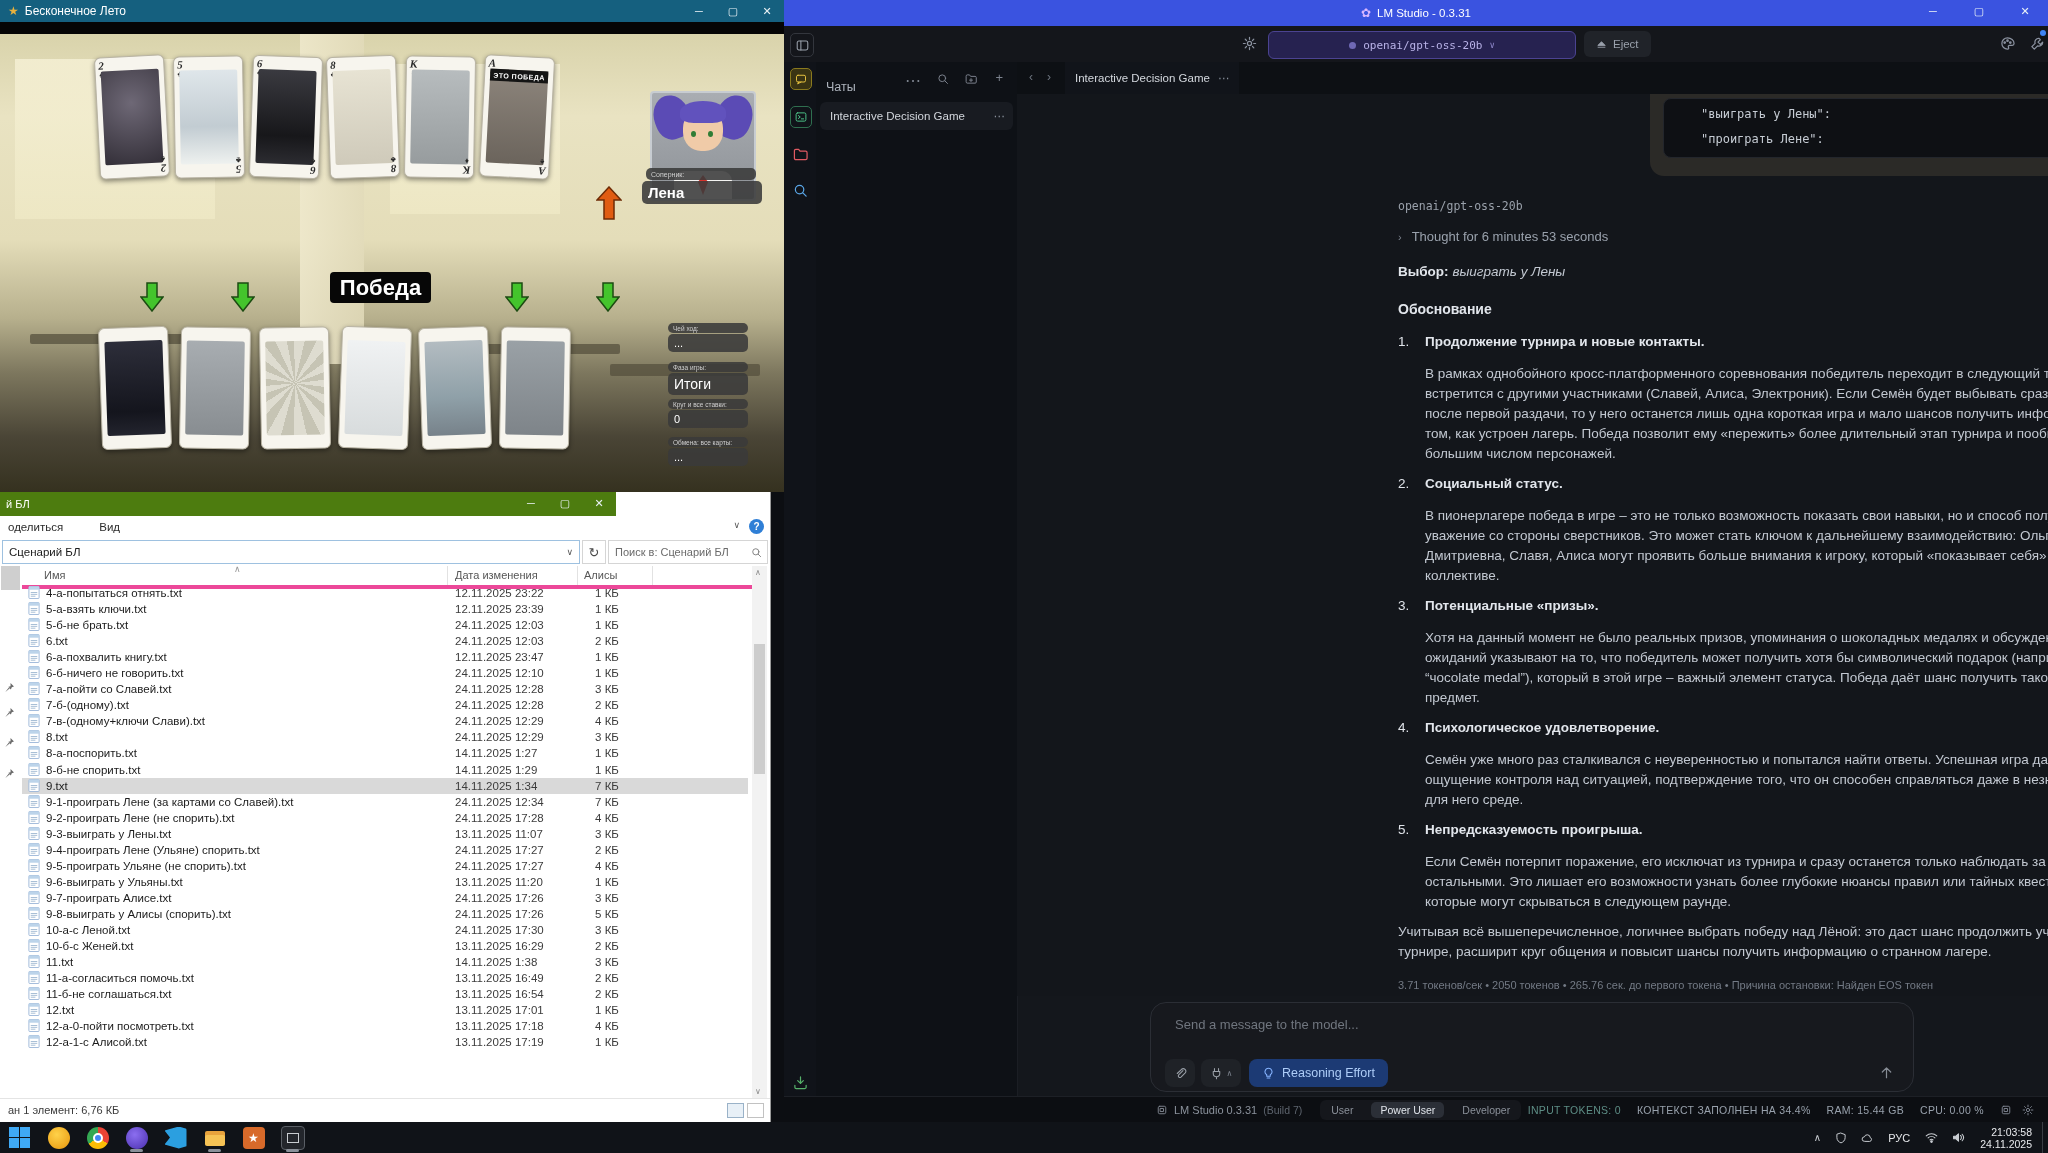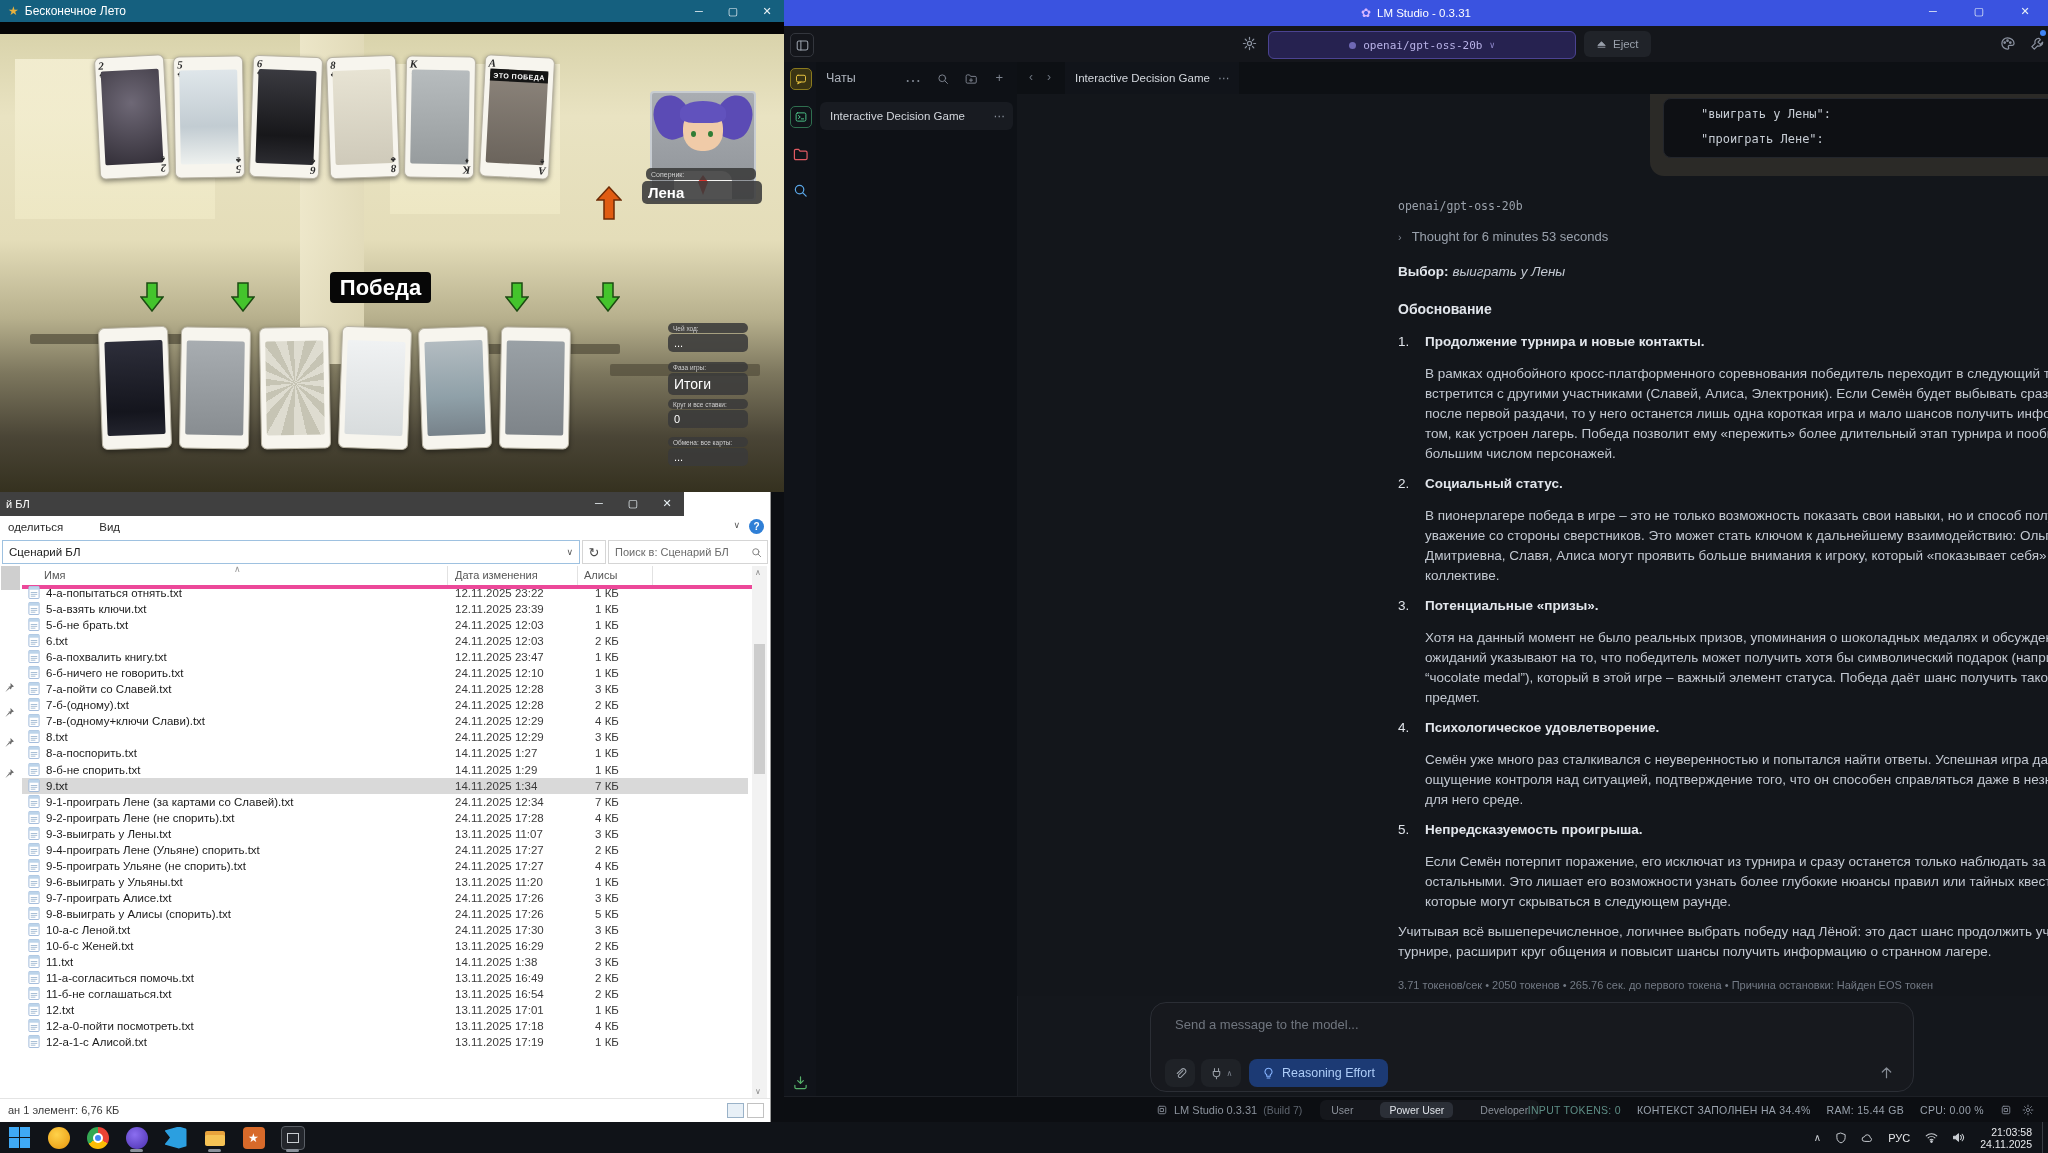--- a/index.html
+++ b/index.html
@@ -57,21 +57,21 @@
   .gpill-label{font-size:7px;padding-left:5px;color:#cfcfcf;}
   .gpill-value{font-size:12px;padding-left:6px;color:#fff;}
   #victory-box{left:330px;top:238px;width:101px;height:31px;background:#070707;border-radius:4px;
       display:flex;align-items:center;justify-content:center;color:#fff;font-size:22px;font-weight:bold;}
   .arrow-down{position:absolute;width:24px;height:30px;}
   .arrow-up{position:absolute;width:26px;height:34px;}
 
   
   #explorer{left:0;top:492px;width:770px;height:630px;background:#fff;border-right:1px solid #9a9a9a;
       border-bottom:2px solid #7ab6e0;font-size:11.5px;color:#1b1b1b;}
-  #ex-titlebar{left:0;top:0;width:684px;height:24px;background:#404040;display:flex;align-items:center;color:#fff;}
+  #ex-titlebar{left:0;top:0;width:616px;height:24px;background:#4d7c0f;display:flex;align-items:center;color:#fff;}
   #ex-title{font-size:11px;margin-left:6px;}
   #ex-menubar{left:0;top:24px;width:770px;height:21px;background:#fff;border-bottom:1px solid #e4e4e4;
       display:flex;align-items:center;gap:28px;color:#2b2b2b;font-size:11.5px;}
   #ex-menubar .mi{margin-left:8px;}
   #ex-help{position:absolute;right:6px;top:3px;width:15px;height:15px;border-radius:50%;background:#2f7fd6;color:#fff;
       font-size:10px;display:flex;align-items:center;justify-content:center;font-weight:bold;}
   #ex-ribbon-caret{position:absolute;right:30px;top:4px;color:#555;font-size:9px;}
   #ex-addrrow{left:0;top:45px;width:770px;height:29px;background:#fff;display:flex;align-items:center;}
   #ex-address{position:absolute;left:2px;top:3px;width:576px;height:22px;border:1px solid #9ec1e0;background:#fff;
       display:flex;align-items:center;}
@@ -127,21 +127,21 @@
 
   #lm-rail{left:0;top:62px;width:32px;height:1038px;background:#101319;border-right:1px solid #1b1e24;}
   .rail-ic{position:absolute;left:6px;width:20px;height:20px;border-radius:5px;display:flex;align-items:center;justify-content:center;}
   .rail-chat{top:6px;background:#3a3413;border:1px solid #8a7a1e;color:#e8c341;}
   .rail-term{top:44px;border:1px solid #2f6f4f;color:#4cc38a;}
   .rail-folder{top:82px;color:#e05a62;}
   .rail-search{top:118px;color:#5aa7e8;}
   .rail-download{top:1010px;color:#56b06a;}
 
   #lm-sidebar{left:32px;top:62px;width:201px;height:1038px;background:#0e1116;border-right:1px solid #1b1e24;}
-  #sb-header{position:absolute;left:0;top:0;width:201px;height:32px;display:flex;align-items:center;}
+  #sb-header{position:absolute;left:0;top:0;width:201px;height:32px;display:flex;align-items:flex-end;}
   #sb-title{margin-left:10px;font-size:12.5px;color:#aeb4bd;}
   .sb-ic{position:absolute;top:9px;color:#7c838e;}
   #chat-item{position:absolute;left:4px;top:40px;width:193px;height:28px;border-radius:6px;background:#181b21;
       display:flex;align-items:center;font-size:11.5px;color:#d2d6dc;}
   #chat-item .lbl{margin-left:10px;}
   #chat-item .dots{position:absolute;right:8px;color:#8a919c;}
 
   #lm-tabbar{left:233px;top:62px;width:1031px;height:32px;background:#0d1014;border-bottom:1px solid #1b1e24;}
   .tab-nav{position:absolute;top:8px;color:#6f7681;font-size:12px;}
   #tab-active{position:absolute;left:48px;top:0;height:32px;padding:0 10px;display:flex;align-items:center;gap:8px;
@@ -181,21 +181,21 @@
   #reasoning-pill{position:absolute;left:98px;top:56px;height:28px;padding:0 13px;border-radius:8px;background:#1c3a74;
       display:flex;align-items:center;gap:7px;color:#aecdf8;font-size:12.5px;}
   #reasoning-pill .bulb{color:#86b4ff;}
   #btn-send{position:absolute;right:14px;top:56px;width:26px;height:26px;display:flex;align-items:center;justify-content:center;color:#878d96;}
 
   #lm-statusbar{left:0;top:1096px;width:1264px;height:26px;background:#0c0e12;border-top:1px solid #1d2026;
       display:flex;align-items:center;font-size:10.5px;color:#8b929c;}
   #lms-left{display:flex;align-items:center;gap:6px;margin-left:372px;}
   #lms-app{color:#8b929c;font-size:11px;}
   #lms-build{color:#5d646e;font-size:10.5px;}
-  #mode-group{display:flex;margin-left:18px;background:#15171c;border-radius:6px;padding:2px;gap:18px;justify-content:flex-end;}
+  #mode-group{display:flex;margin-left:18px;background:#15171c;border-radius:6px;padding:2px;gap:9px;justify-content:flex-end;}
   .mode-pill{padding:2px 9px;border-radius:5px;color:#8a9099;font-size:10.5px;}
   .mode-pill.active{background:#2b2f37;color:#dfe3e9;}
   #lms-right{position:absolute;right:14px;display:flex;align-items:center;gap:16px;letter-spacing:.3px;}
   .seg0{color:#5d8d85;} .seg1{color:#98a1ac;} .seg2{color:#98a1ac;} .seg3{color:#98a1ac;}
   #lms-icons{display:flex;gap:10px;color:#7c838e;}
 
   
   #taskbar{left:0;top:1122px;width:2048px;height:31px;background:#101318;display:flex;align-items:center;}
   .tb-cell{width:39px;height:31px;display:flex;align-items:center;justify-content:center;position:relative;}
   .tb-open{position:absolute;bottom:1px;left:13px;width:13px;height:3px;border-radius:2px;background:#8a9099;}

